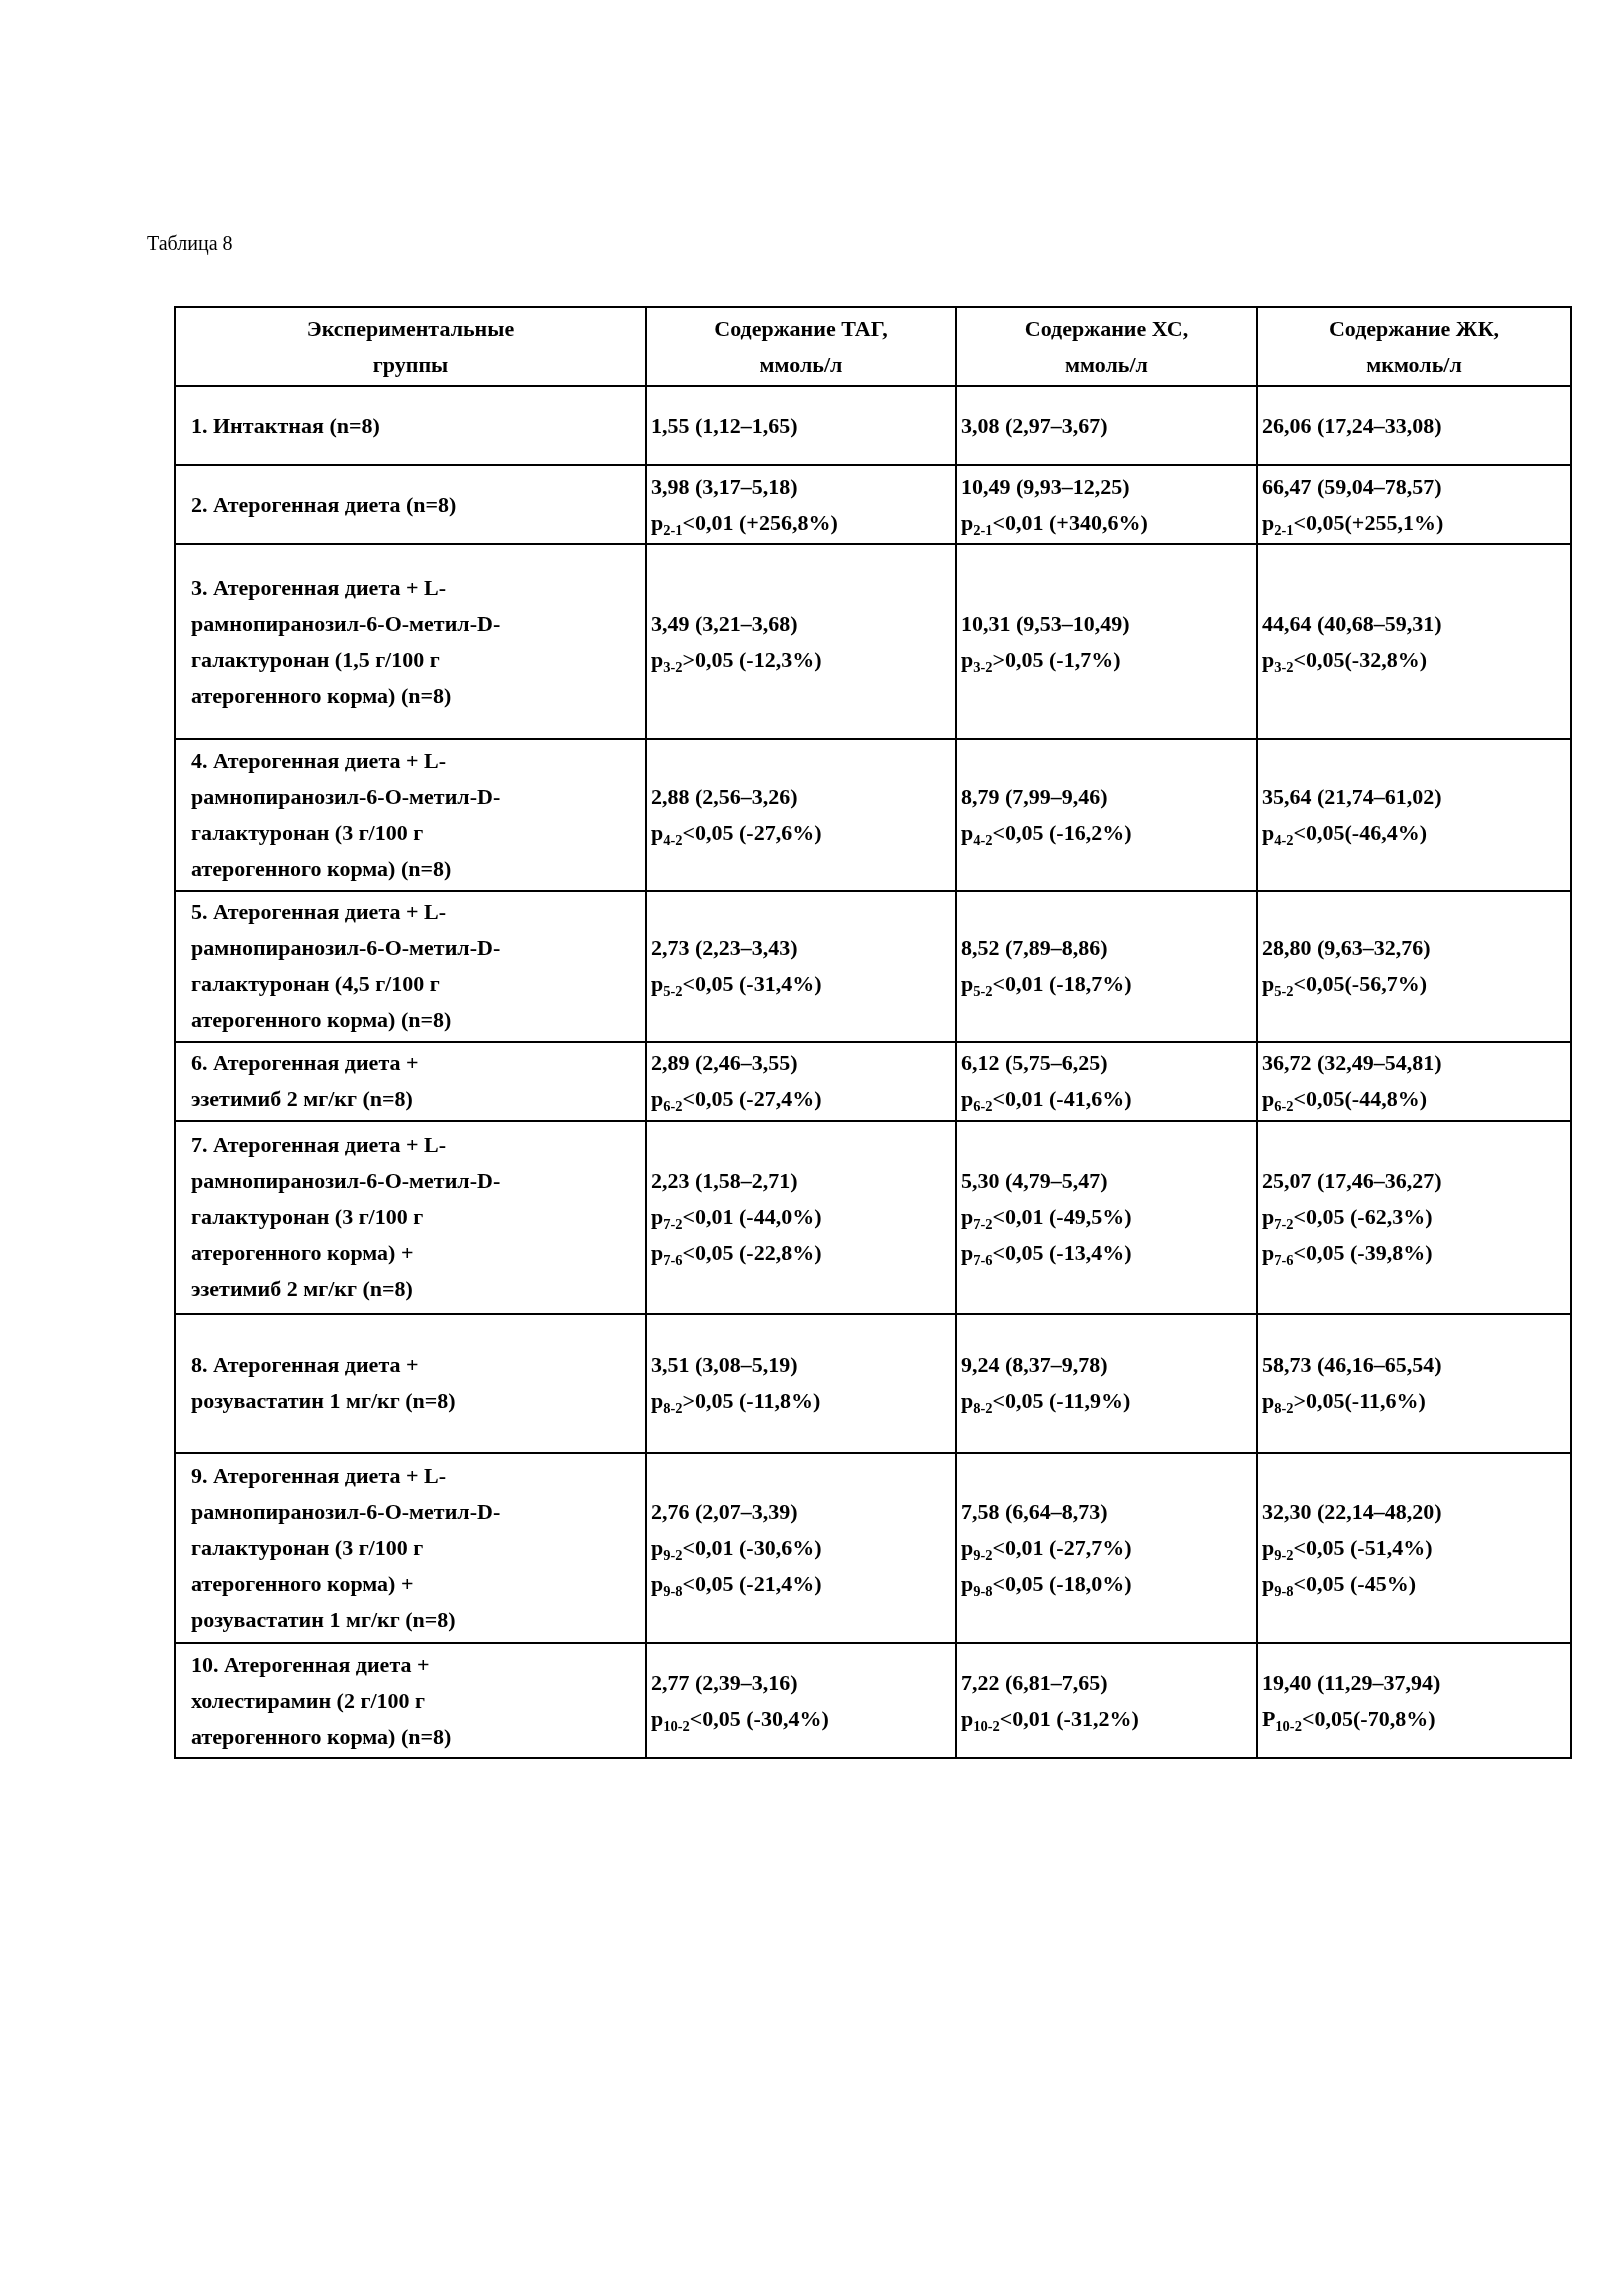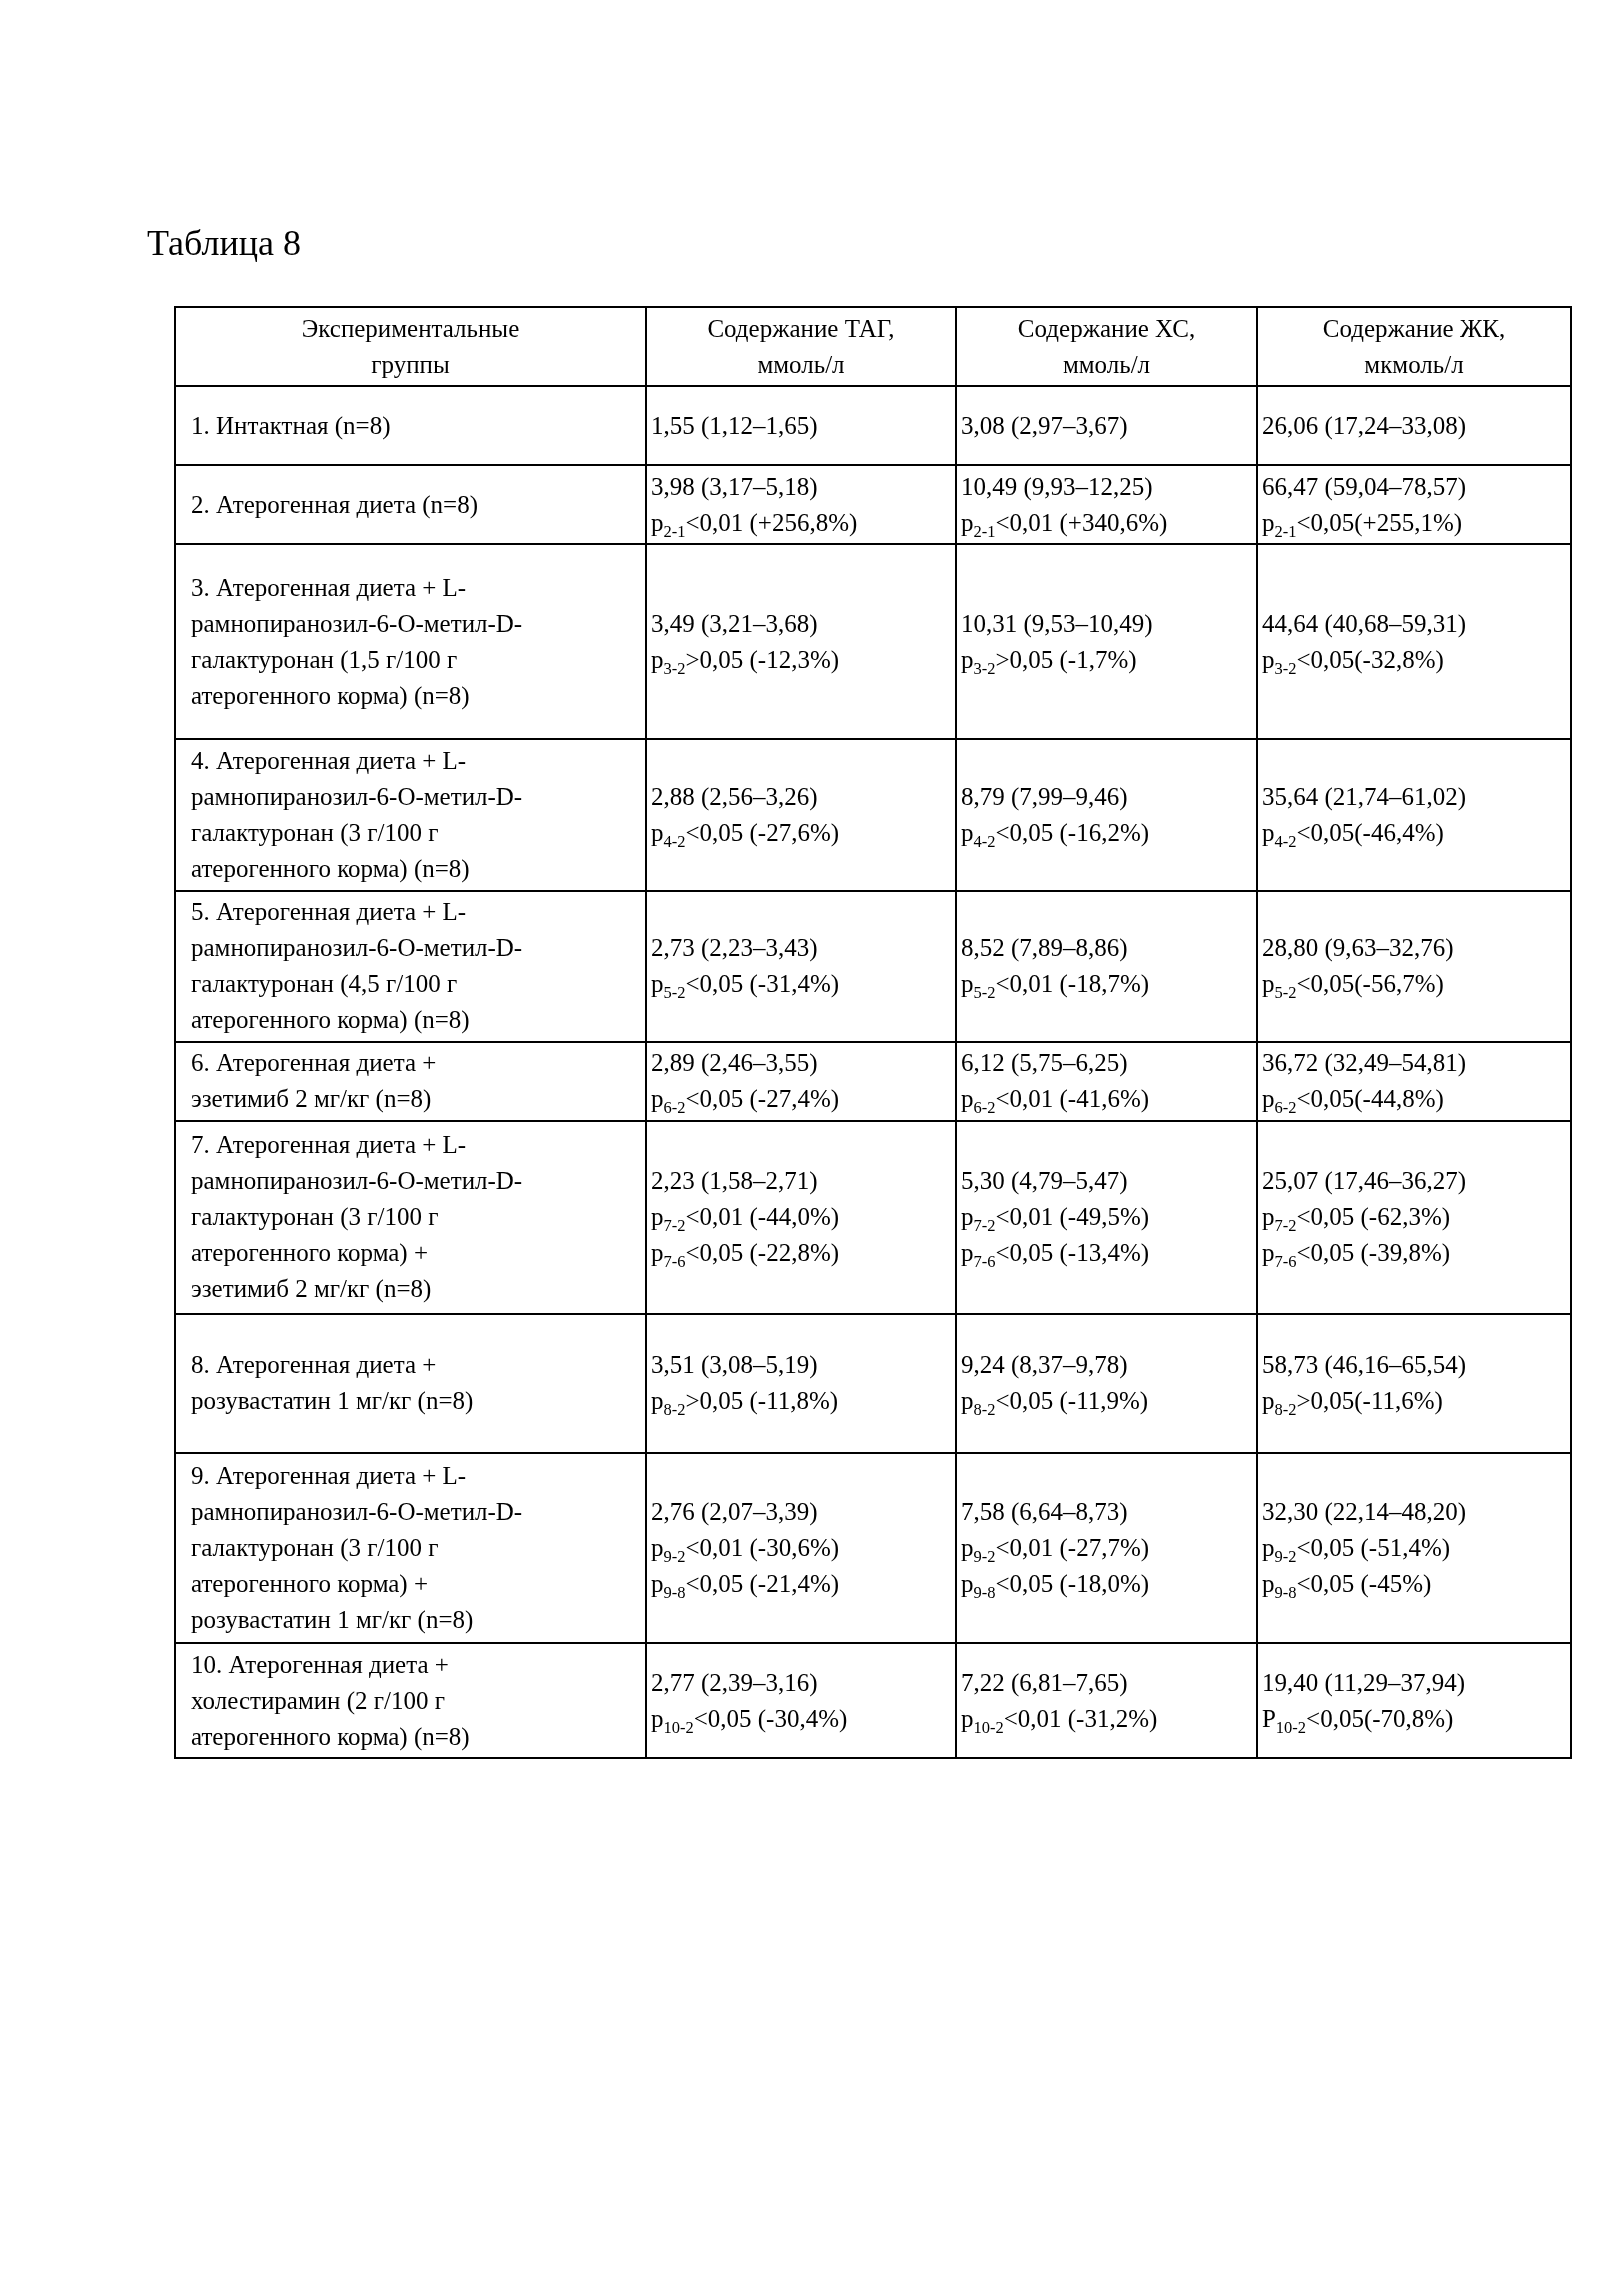--- a/index.html
+++ b/index.html
@@ -12,42 +12,42 @@
     width: 1623px;
     height: 2295px;
     background: #ffffff;
     color: #000000;
     font-family: "Liberation Serif", "DejaVu Serif", serif;
   }
   .doc-title {
     position: absolute;
     left: 147px;
     top: 225px;
-    font-size: 36px;
+    font-size: 20px;
     line-height: 37px;
     white-space: nowrap;
   }
   table.results {
     position: absolute;
     left: 174px;
     top: 306px;
     width: 1396px;
     border-collapse: collapse;
     table-layout: fixed;
     border: 2.6px solid #000;
   }
   table.results col.c-group { width: 471px; }
   table.results col.c-tag   { width: 310px; }
   table.results col.c-xc    { width: 301px; }
   table.results col.c-zhk   { width: 314px; }
   table.results th, table.results td {
     border: 2px solid #000;
-    font-size: 25px;
+    font-size: 22px;
     line-height: 36px;
-    font-weight: normal;
+    font-weight: bold;
     vertical-align: middle;
     padding: 2.6px 3.9px;
     overflow: hidden;
   }
   table.results thead tr { height: 71px; }
   table.results th { text-align: center; }
   td.cell.group {
     text-align: left;
     padding-left: 15px;
     padding-right: 6.5px;

